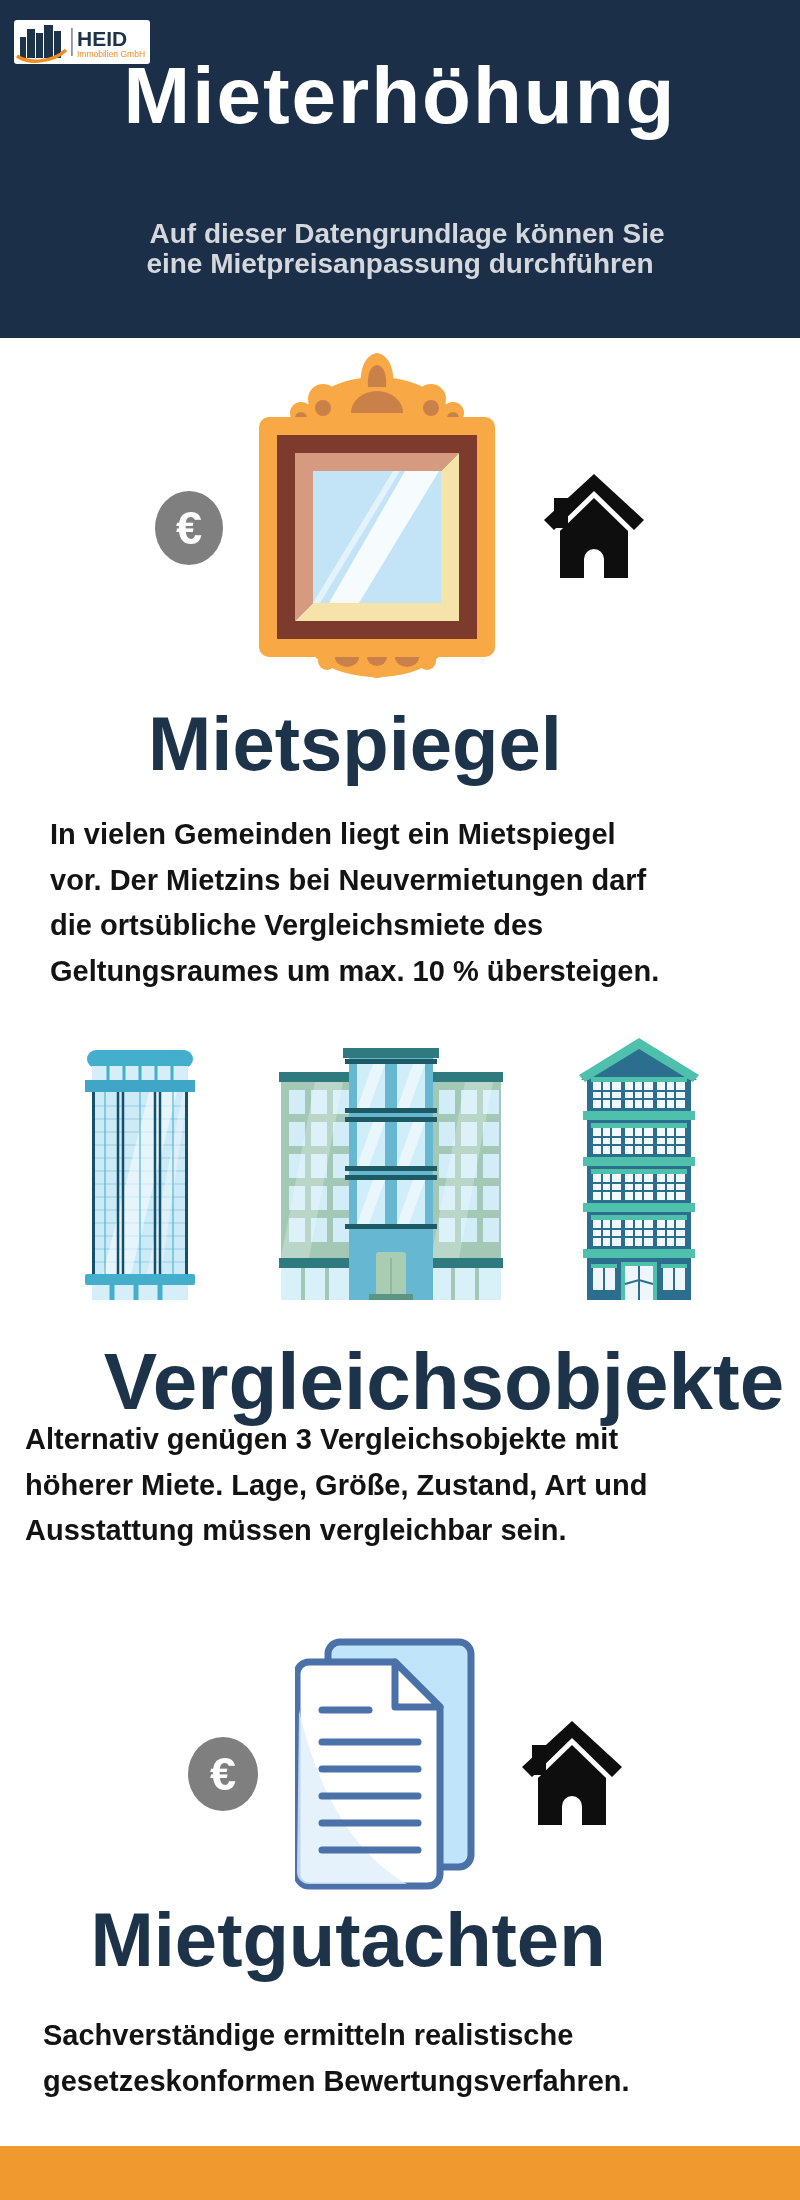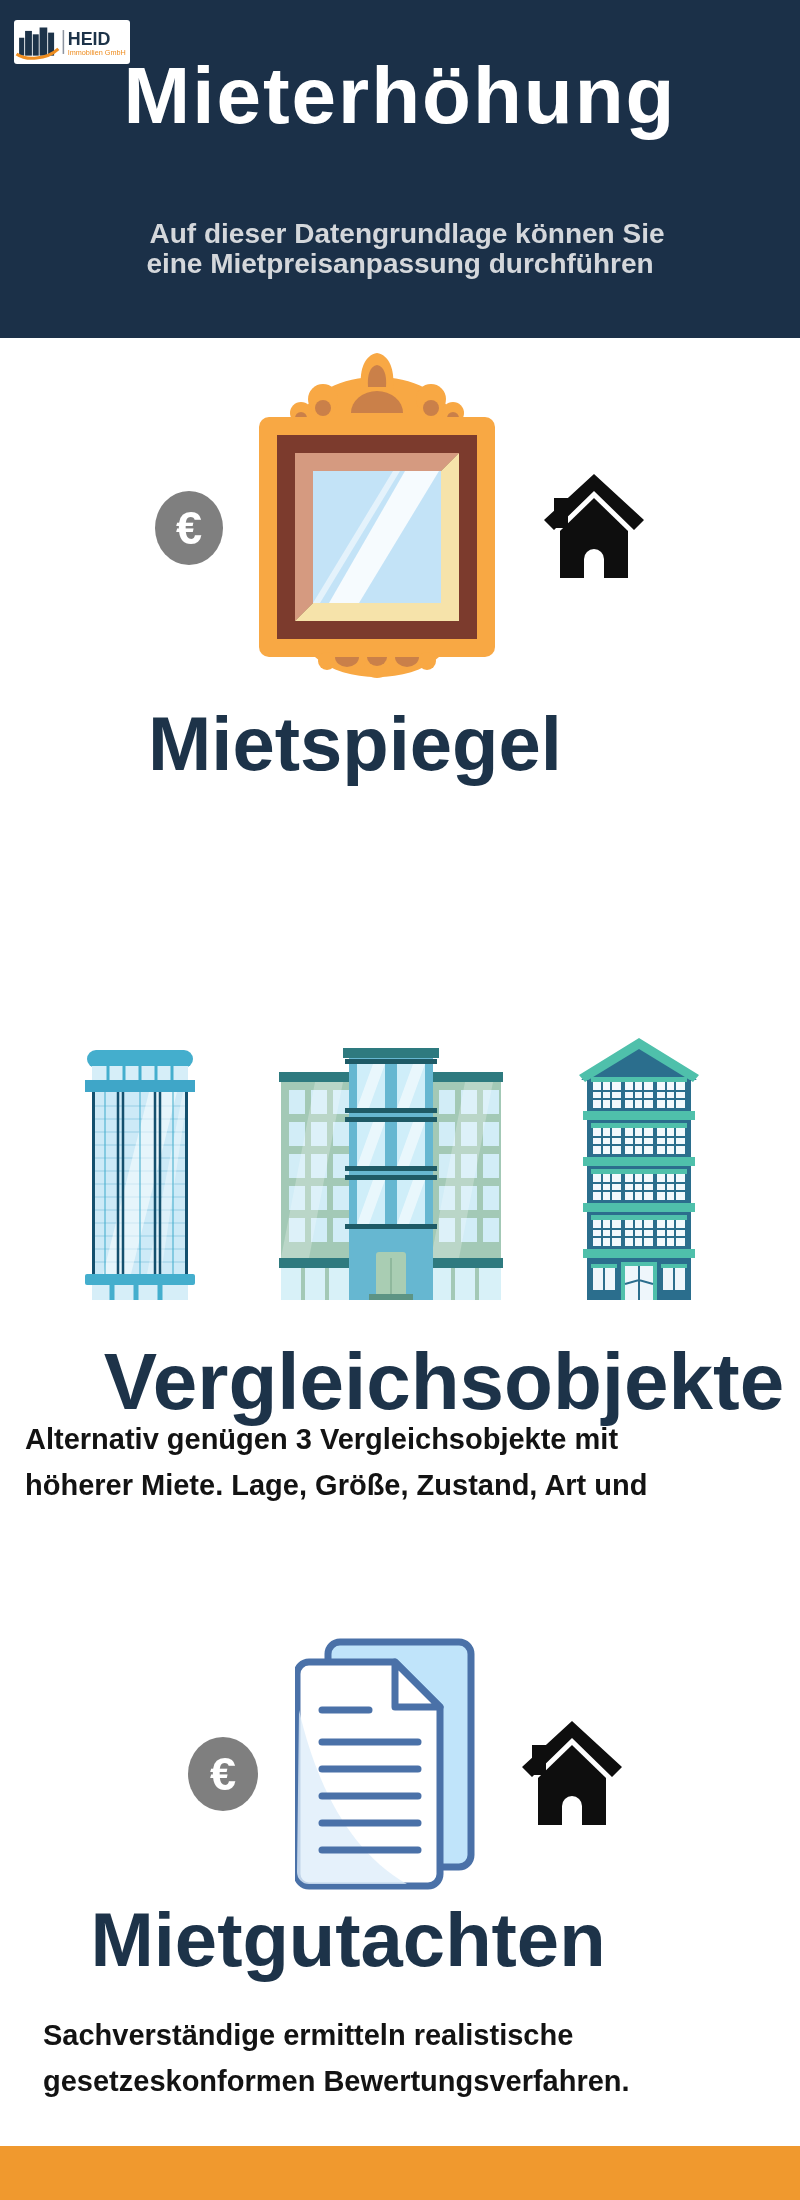--- a/index.html
+++ b/index.html
@@ -2,21 +2,21 @@
 <html><head>
 <meta charset="utf-8">
 <style>
   html,body{margin:0;padding:0;background:#ffffff;}
   .page{position:relative;width:800px;height:2200px;background:#ffffff;overflow:hidden;
         font-family:"Liberation Sans", sans-serif;}
   .abs{position:absolute;}
 
   
   .header{left:0;top:0;width:800px;height:338px;background:#1b3048;}
-  .logo{left:14px;top:20px;width:116px;height:44px;background:#ffffff;border-radius:3px;}
+  .logo{left:14px;top:20px;width:136px;height:44px;background:#ffffff;border-radius:3px;}
   .main-title{left:0;top:52px;width:800px;text-align:center;color:#ffffff;
               font-size:80px;font-weight:bold;letter-spacing:2px;line-height:1.1;}
   .subtitle{left:0;width:800px;text-align:center;color:#d4d7db;
             font-size:28px;font-weight:bold;}
   .sub1{top:218px;padding-left:7px;} .sub2{top:248px;}
 
   
   .section-title{width:800px;text-align:center;color:#1d3349;font-weight:bold;line-height:1;}
   .title-1{left:-45px;top:706px;font-size:76px;}
   .title-2{left:0;top:1342px;font-size:80px;padding-left:44px;}
@@ -113,20 +113,26 @@
     <svg viewBox="0 0 100 104">
       <rect x="10" y="24" width="14" height="30" fill="#0e0e0e"></rect>
       <path d="M50,0 L100,46 L90,56 L50,17 L10,56 L0,46 Z" fill="#0e0e0e"></path>
       <path d="M16,57 L50,24 L84,57 V104 H16 Z" fill="#0e0e0e"></path>
       <path d="M40,104 V85 a10,10 0 0 1 20,0 V104 Z" fill="#ffffff"></path>
     </svg>
   </div>
 
   <div class="abs section-title title-1">Mietspiegel</div>
 
+  <div class="abs para para-1">
+    <div>In vielen Gemeinden liegt ein Mietspiegel</div>
+    <div>vor. Der Mietzins bei Neuvermietungen darf</div>
+    <div>die ortsübliche Vergleichsmiete des</div>
+    <div>Geltungsraumes um max. 10 % übersteigen.</div>
+  </div>
 
   <div class="abs bldg-a">
     <svg viewBox="0 0 110 250">
       <rect x="2" y="0" width="106" height="18" rx="9" fill="#44aecd"></rect>
       <rect x="7" y="16" width="96" height="14" fill="#d6eef8"></rect>
       <path d="M23,16 V30 M39,16 V30 M55,16 V30 M71,16 V30 M87,16 V30" stroke="#44aecd" stroke-width="3"></path>
       <rect x="0" y="30" width="110" height="12" fill="#3fa6c8"></rect>
       <rect x="7" y="42" width="96" height="182" fill="#cdeaf7"></rect>
       <path d="M7,56H103 M7,69H103 M7,82H103 M7,95H103 M7,108H103 M7,121H103 M7,134H103 M7,147H103 M7,160H103 M7,173H103 M7,186H103 M7,199H103 M7,212H103" stroke="#a9d8ec" stroke-width="1.5"></path>
       <path d="M64,42 L92,42 L46,224 L18,224 Z" fill="#ffffff" opacity="0.5"></path>
@@ -265,20 +271,21 @@
         <rect x="84" y="230" width="22" height="22" fill="#eef6fb"></rect>
       <path d="M25,230 V252 M95,230 V252" stroke="#2b6e8d" stroke-width="2"></path>
     </svg>
   </div>
 
   <div class="abs section-title title-2">Vergleichsobjekte</div>
 
   <div class="abs para para-2">
     <div>Alternativ genügen 3 Vergleichsobjekte mit</div>
     <div>höherer Miete. Lage, Größe, Zustand, Art und</div>
+    <div>Ausstattung müssen vergleichbar sein.</div>
   </div>
 
   <div class="abs coin coin-2">
     <span>€</span>
   </div>
 
   <div class="abs doc-icon">
     <svg viewBox="0 0 180 252">
       <rect x="33" y="4" width="143" height="225" rx="12" fill="#c0e4fa" stroke="#4a71a8" stroke-width="7"></rect>
       <path d="M14,24 H100 L145,69 V236 a12,12 0 0 1 -12,12 H14 a12,12 0 0 1 -12,-12 V36 a12,12 0 0 1 12,-12 Z" fill="#ffffff" stroke="#4a71a8" stroke-width="7" stroke-linejoin="round"></path>

